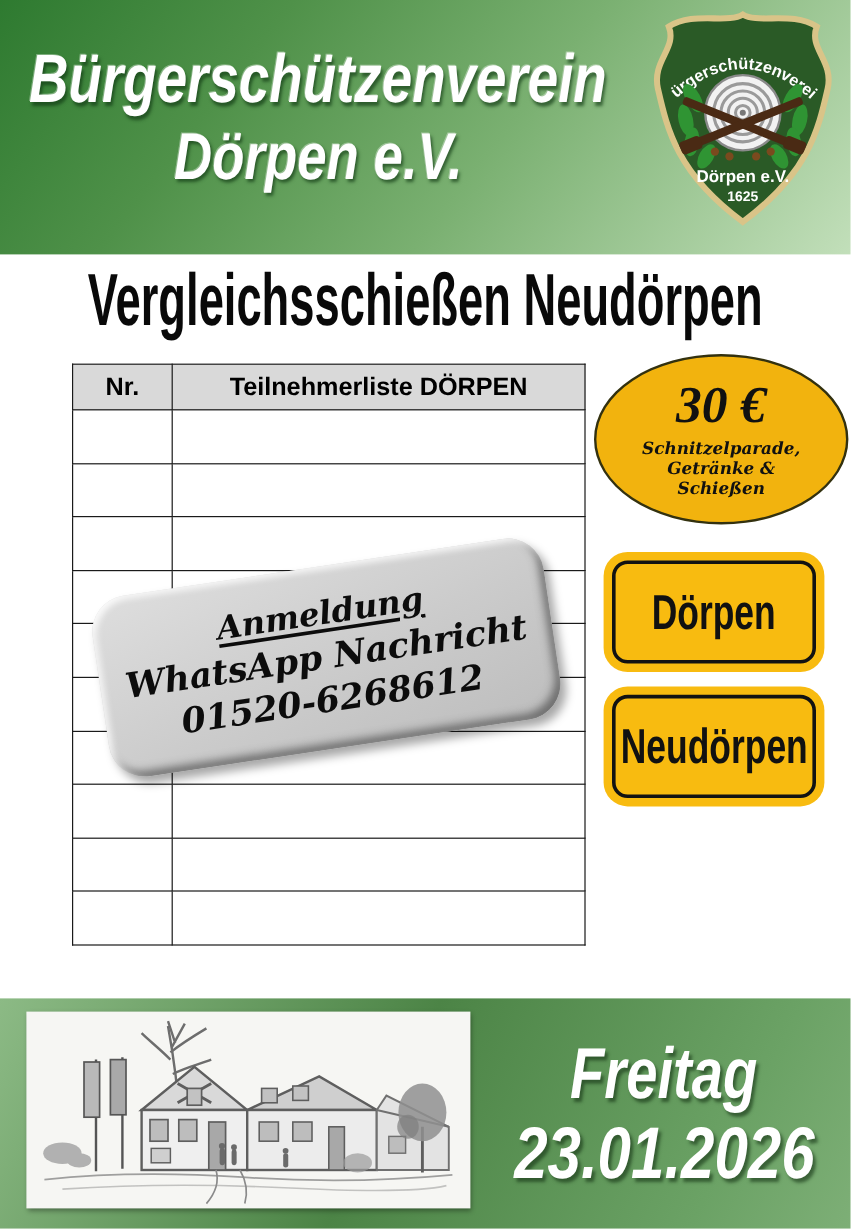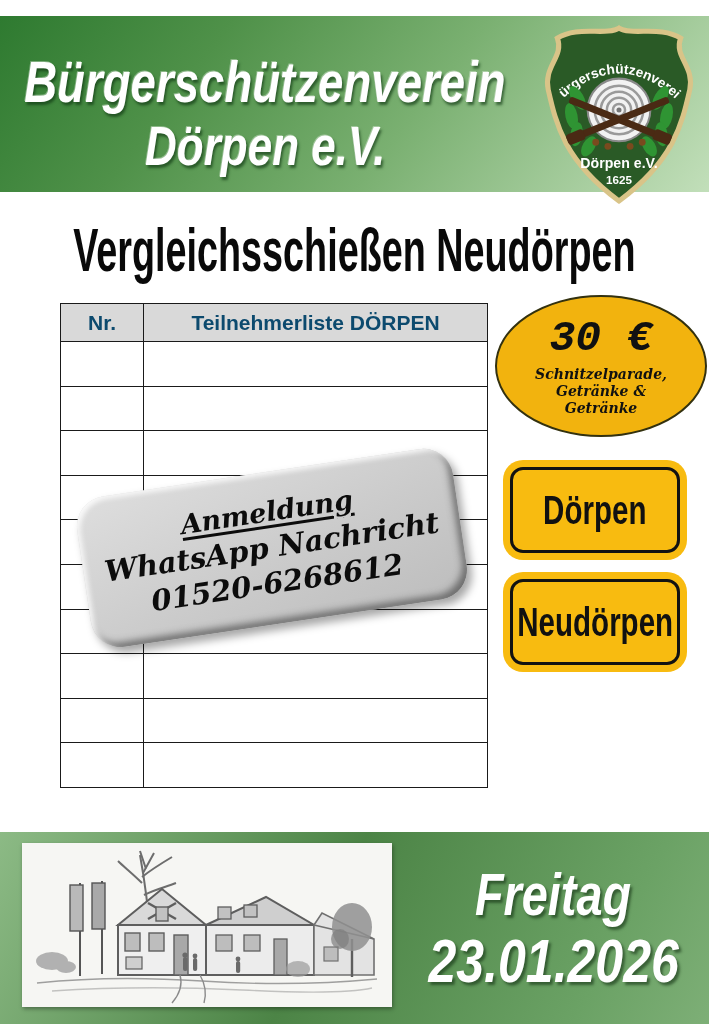--- a/index.html
+++ b/index.html
@@ -6,21 +6,21 @@
   .page{
     position:relative;
     width:709px;height:1024px;
     margin:0 auto;
     background:#ffffff;
     overflow:hidden;
     font-family:"Liberation Sans",sans-serif;
   }
   
   .header{
-    position:absolute;left:0;top:16px;width:709px;height:176px;
+    position:absolute;left:0;top:0;width:709px;height:212px;
     background:linear-gradient(128deg,#2e7a30 0%,#4f9149 28%,#7ab071 58%,#c2dfba 100%);
   }
   .header-title{
     position:absolute;left:0;top:0;width:530px;height:196px;
     display:flex;flex-direction:column;align-items:center;justify-content:center;
     gap:8px;
   }
   .hdr-line{
     color:#ffffff;font-style:italic;font-weight:bold;
     white-space:nowrap;line-height:1;
@@ -38,35 +38,35 @@
     color:#090909;font-weight:bold;font-size:59px;line-height:1;
     white-space:nowrap;transform:scale(.64,1.04);letter-spacing:0px;
   }
   
   .ptable{
     position:absolute;left:60px;top:303px;
     border-collapse:collapse;table-layout:fixed;width:425px;
   }
   .ptable th,.ptable td{border:1.6px solid #1a1a1a;padding:0;}
   .ptable th{
-    height:37px;background:#d9d9d9;font-size:21px;font-weight:bold;color:#0c4a6e;
+    height:37px;background:#d9d9d9;font-size:21px;font-weight:bold;color:#000000;
     text-align:center;vertical-align:middle;
   }
   .ptable td{height:43.6px;background:transparent;}
   .col-nr{width:82px;}
   .col-list{width:343px;margin-top:48px;}
   
   .price-badge{
     position:absolute;left:495px;top:295px;width:208px;height:138px;
     background:#f2b30e;border:2px solid #33310f;border-radius:50%;
     display:flex;flex-direction:column;align-items:center;justify-content:center;
     text-align:center;
   }
   .price-main{
-    font-family:Liberation Mono, monospace;font-style:italic;font-weight:bold;
+    font-family:Liberation Serif, serif;font-style:italic;font-weight:bold;
     font-size:43px;color:#111;line-height:1;margin-top:2px;
   }
   .price-sub{
     font-family:"DejaVu Serif",serif;font-style:italic;font-weight:bold;
     font-size:14px;color:#111;line-height:1.22;margin-top:6px;
   }
   
   .town-sign{
     position:absolute;left:503px;width:184px;height:100px;
     background:#f8bb10;border-radius:20px;
@@ -233,21 +233,21 @@
           <td class="col-list"></td>
         </tr>
       </tbody>
   </table>
 
   <div class="price-badge">
     <div class="price-main">30 €</div>
     <div class="price-sub">
       <div>Schnitzelparade,</div>
       <div>Getränke &amp;</div>
-      <div>Getränke</div>
+      <div>Schießen</div>
     </div>
   </div>
 
   <div class="town-sign sign-doerpen">
     <span class="sign-label">Dörpen</span>
   </div>
   <div class="town-sign sign-neudoerpen">
     <span class="sign-label">Neudörpen</span>
   </div>
 

